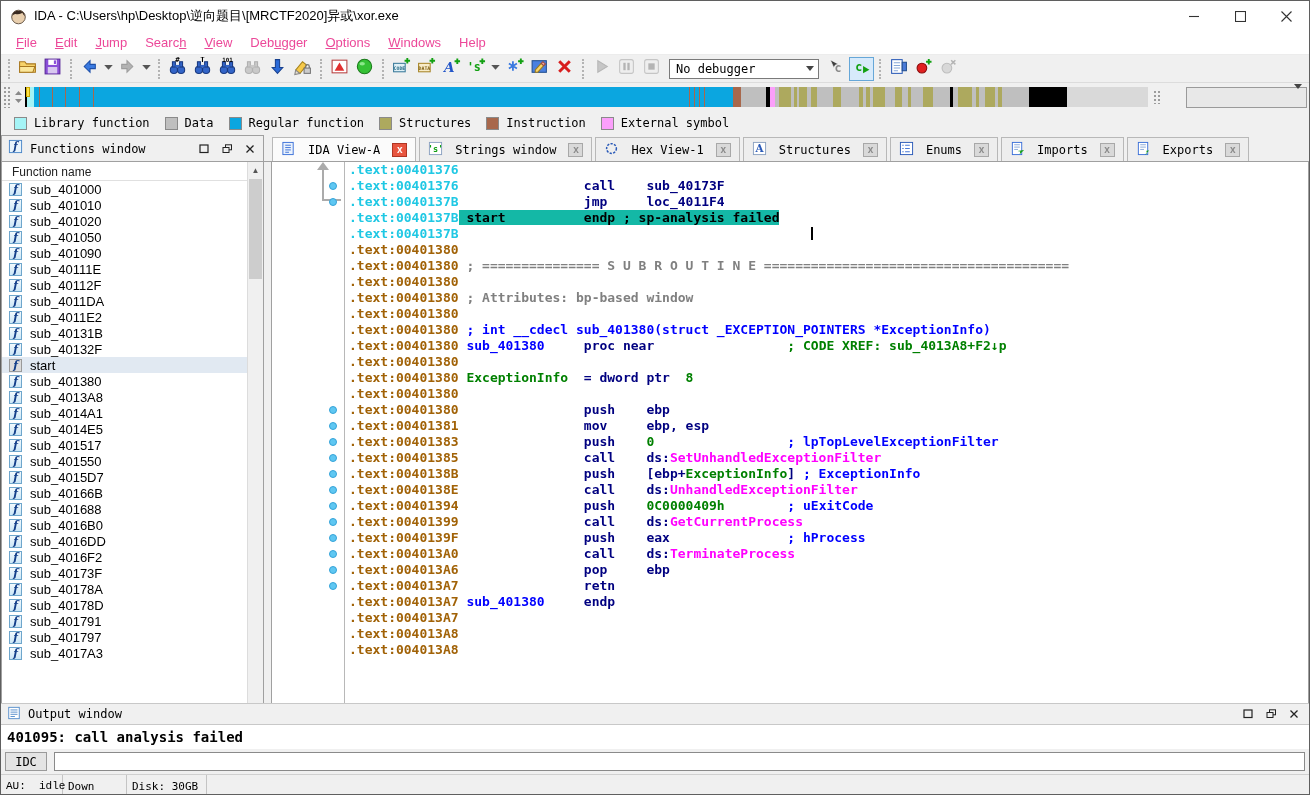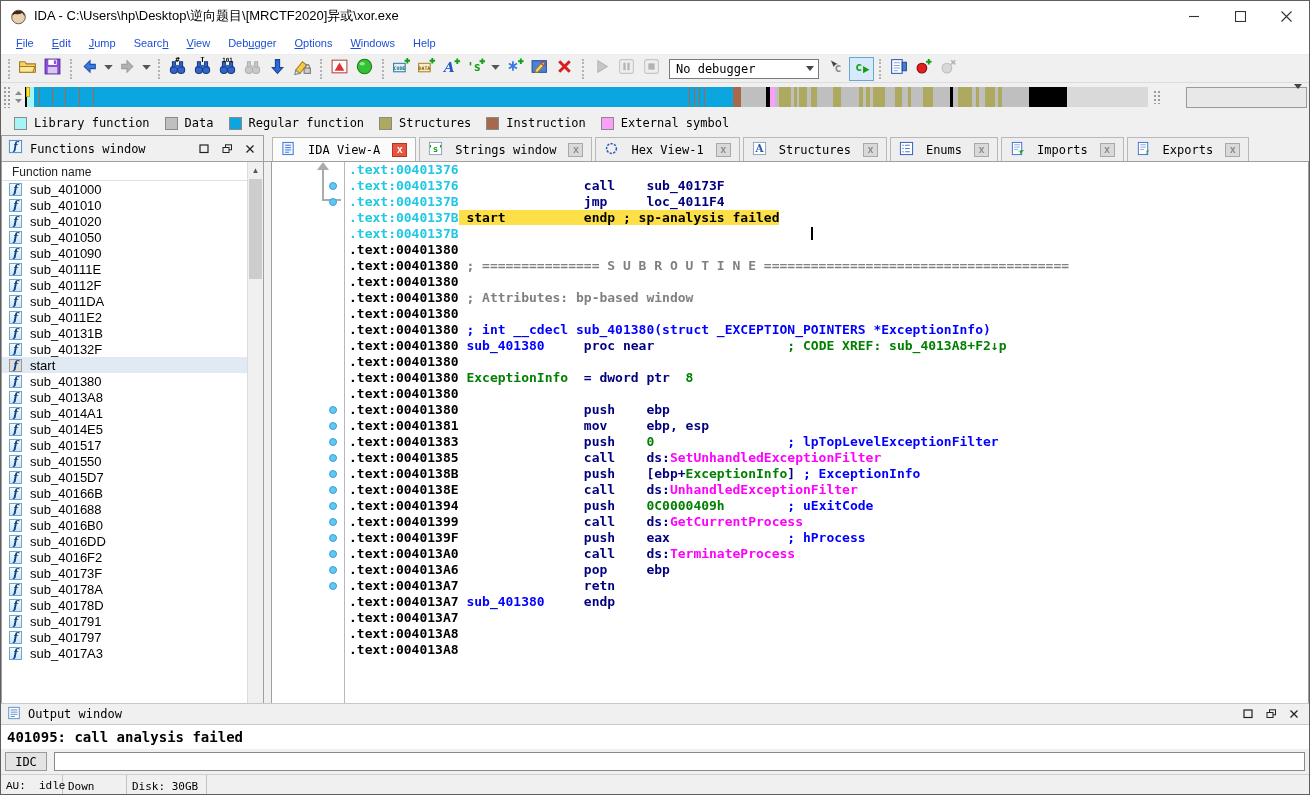--- a/index.html
+++ b/index.html
@@ -7,21 +7,21 @@
   #win{position:relative;width:1310px;height:795px;background:#f0f0f0;border:1px solid #5f5f5f;overflow:hidden;font-family:"Liberation Sans",sans-serif}
   .abs{position:absolute}
   
   .titlebar{position:absolute;left:0;top:0;width:100%;height:30px;background:#fff;display:flex;align-items:center}
   .appicon{margin:0 7px 0 9px;width:17px;height:17px;flex:none}
   .wtitle{font-size:13px;color:#000;white-space:nowrap}
   .wbtns{margin-left:auto;display:flex;height:100%}
   .wbtn{width:46px;height:100%;display:flex;align-items:center;justify-content:center}
   
   .menubar{position:absolute;left:0;top:30px;width:100%;height:24px;background:#fff;display:flex;align-items:center;padding-left:6px;border-bottom:1px solid #ececec}
-  .mitem{padding:3px 9px;font-size:11px;color:#1d4ed8}
+  .mitem{padding:3px 9px;font-size:13px;color:#ec4899}
   
   .toolbar{position:absolute;left:0;top:54px;width:100%;height:28px;display:flex;align-items:center;background:#f0f0f0;border-bottom:1px solid #dcdcdc;padding-left:2px}
   .tbtn{width:25px;height:24px;display:flex;align-items:center;justify-content:center;flex:none}
   .tbtn.narrow{width:13px}
   .tbtn.dis{filter:grayscale(1) opacity(.5)}
   .tbtn.act{background:#d7eafb;border:1px solid #66a7d8}
   .tsep{width:0;border-left:2px dotted #b3b3b3;height:20px;margin:0 5px;flex:none}
   .combo{height:20px;background:#fff;border:1px solid #7a7a7a;display:flex;align-items:center;font:12px "DejaVu Sans Mono",monospace;padding-left:6px;width:150px;margin:0 5px;flex:none}
   .combo .arr{margin-left:auto;width:16px;display:flex;justify-content:center;align-items:center}
   .tri-dn{width:0;height:0;border-left:4px solid transparent;border-right:4px solid transparent;border-top:5px solid #444}
@@ -70,23 +70,23 @@
   .fstatus{position:absolute;left:0;bottom:0;right:0;height:22px;background:#d946ef;border-top:1px solid #b8b8b8;font:13px "Liberation Sans",sans-serif;padding:3px 0 0 8px}
   .vsplit{position:absolute;left:263px;top:0;width:7px;height:100%;background:#f0f0f0}
   .ida{position:absolute;left:270px;top:0;right:0;height:100%;background:#fff;border:1px solid #a0a0a0;border-top:none}
   .idamargin{position:absolute;left:0;top:0;width:73px;bottom:24px;background:#fff;border-right:1px solid #b8b8b8}
   .dot{position:absolute;left:57px;width:8px;height:8px;border-radius:50%;background:#5fc7f2;border:1px solid #35a3d8}
   .jvt{position:absolute;left:50px;top:8px;width:2px;height:30px;background:#ababab}
   .jht{position:absolute;left:50px;top:37px;width:19px;height:2px;background:#ababab}
   .jhd{position:absolute;left:45px;top:0;width:0;height:0;border-left:6px solid transparent;border-right:6px solid transparent;border-bottom:8px solid #ababab}
   .idalines{position:absolute;left:77px;top:0;right:0;bottom:24px;overflow:hidden}
   .dl{height:16px;white-space:pre;font:bold 13px/16px "DejaVu Sans Mono",monospace}
-  .dl .a{color:#1fc8e4}.dl .A{color:#000000}.dl .n{color:#000080}.dl .b{color:#0000ff}
+  .dl .a{color:#1fc8e4}.dl .A{color:#a16207}.dl .n{color:#000080}.dl .b{color:#0000ff}
   .dl .g{color:#008000}.dl .c{color:#808080}.dl .m{color:#ff00ff}.dl .p{color:#000}
-  .dl .hl{background:#fde047;color:#000}
+  .dl .hl{background:#14b8a6;color:#000}
   .caret{display:inline-block;width:2px;height:13px;background:#000;vertical-align:-2px}
   .idastatus{position:absolute;left:74px;right:0;bottom:0;height:24px;background:#f0f0f0;border-top:1px solid #c0c0c0;display:flex;font:12px "DejaVu Sans Mono",monospace;color:#111}
   .iscell{padding:4px 7px 0 7px;border-right:1px solid #c8c8c8;white-space:pre}
   
   .outwin{position:absolute;left:0;top:700px;width:100%;height:73px}
   .obar{position:absolute;top:2px;left:0;right:0;height:22px;background:#f0f0f0;border-top:1px solid #c8c8c8;border-bottom:1px solid #c8c8c8;display:flex;align-items:center;gap:7px;padding-left:6px;font:12px "DejaVu Sans Mono",monospace}
   .olog{position:absolute;top:24px;left:0;right:0;height:24px;background:#fff;font:bold 14px/24px "DejaVu Sans Mono",monospace;padding-left:6px;color:#000}
   .oidc{position:absolute;top:48px;left:0;right:0;height:25px;background:#f0f0f0;display:flex;align-items:center;gap:7px;padding-left:4px}
   .idcbtn{width:42px;height:19px;background:#e4e4e4;border:1px solid #9a9a9a;font:12px "DejaVu Sans Mono",monospace;display:flex;align-items:center;justify-content:center}
   .idcinput{flex:1;height:19px;border:1px solid #8a8a8a;background:#fff;margin-right:4px;font:12px "DejaVu Sans Mono",monospace;padding:0 4px}

